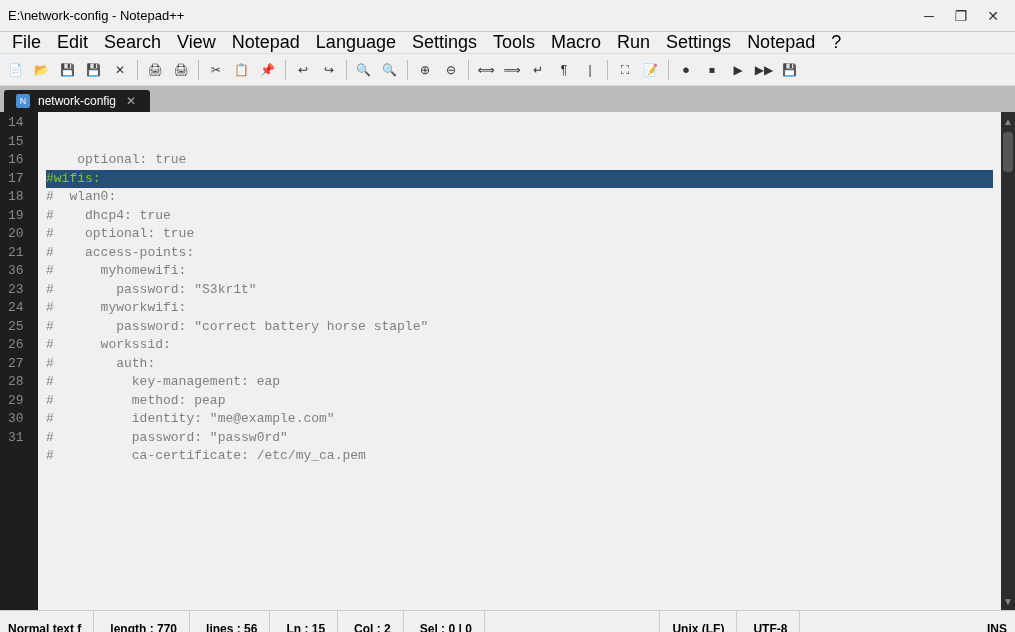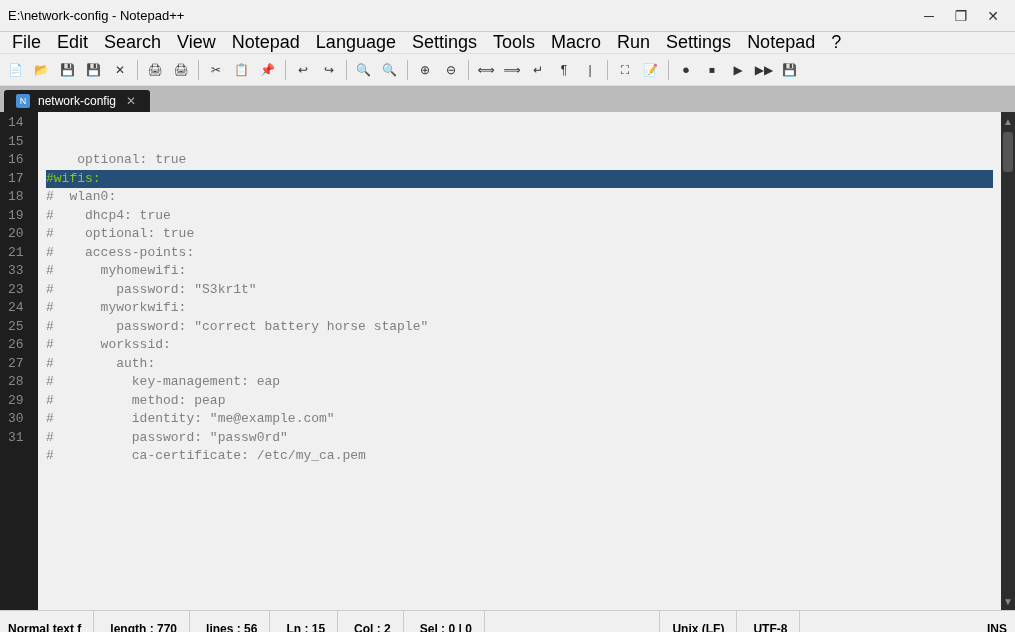--- a/index.html
+++ b/index.html
@@ -294,21 +294,21 @@
   <div id="editor-row" style="height: 498px;">
     <div id="line-numbers" style="height: 498px;">
     <div class="line">14</div>
         <div class="line">15</div>
         <div class="line">16</div>
         <div class="line">17</div>
         <div class="line">18</div>
         <div class="line">19</div>
         <div class="line">20</div>
         <div class="line">21</div>
-        <div class="line">33</div>
+        <div class="line">36</div>
         <div class="line">23</div>
         <div class="line">24</div>
         <div class="line">25</div>
         <div class="line">26</div>
         <div class="line">27</div>
         <div class="line">28</div>
         <div class="line">29</div>
         <div class="line">30</div>
         <div class="line">31</div>
       </div>

